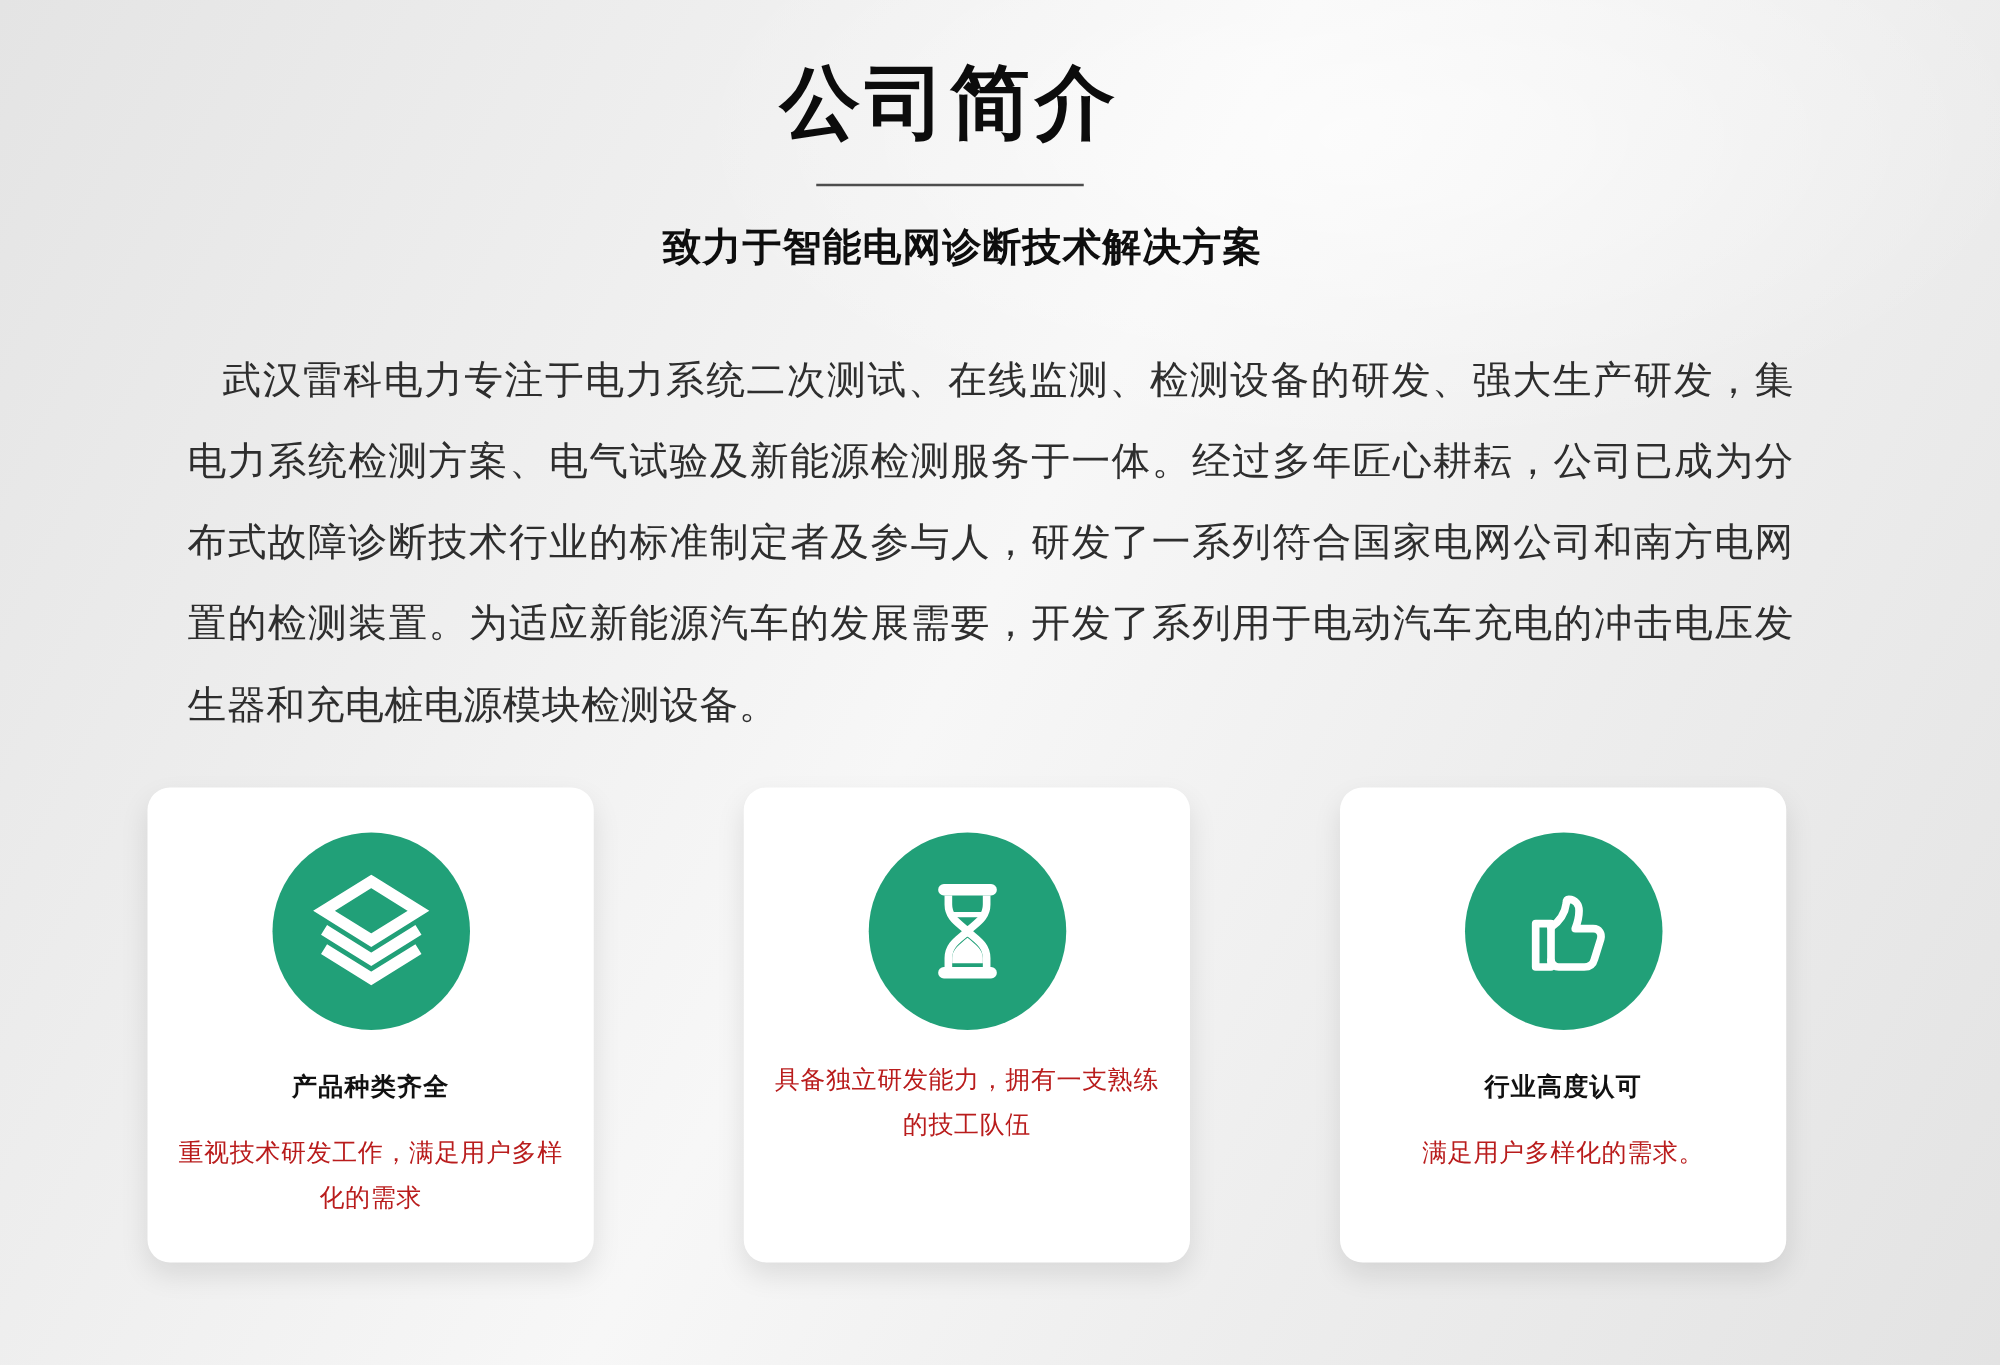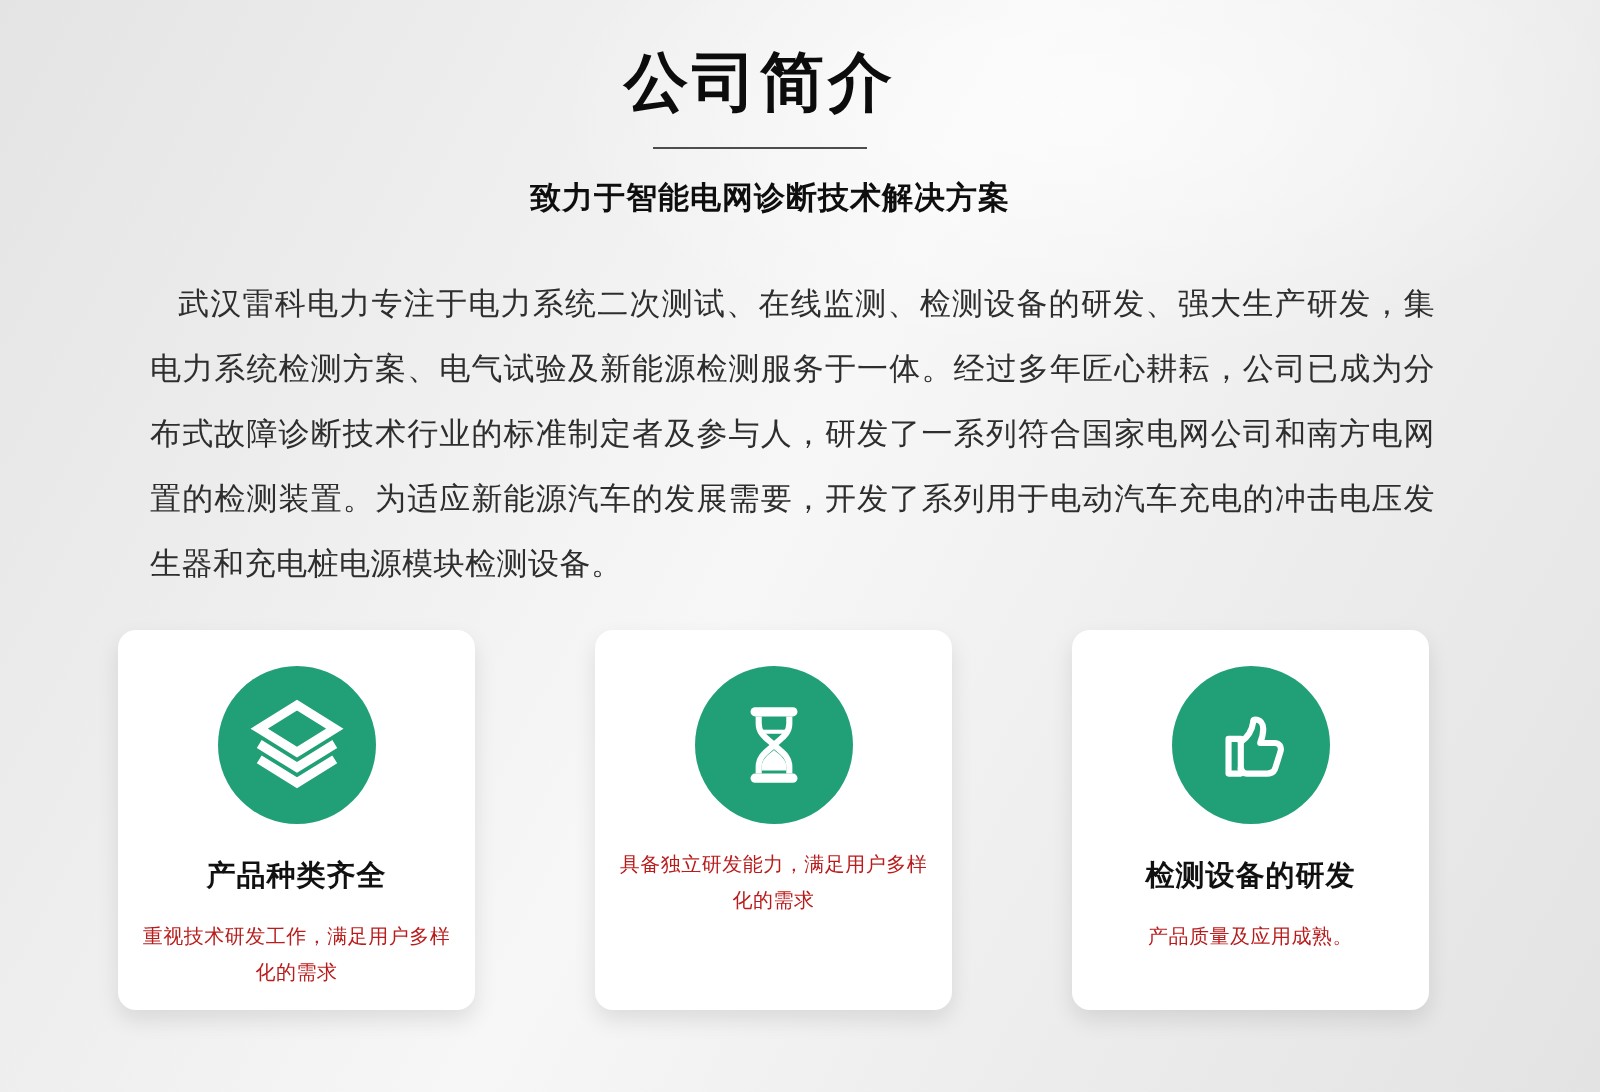--- a/index.html
+++ b/index.html
@@ -79,21 +79,21 @@
     align-items: center;
     justify-content: center;
   }
   .icon-circle svg {
     width: 98px;
     height: 98px;
     display: block;
   }
   .card-title {
     margin-top: 32px;
-    font-size: 29px;
+    font-size: 20px;
     font-weight: 700;
     color: #111111;
     letter-spacing: 1px;
   }
   .card-desc {
     margin: 22px auto 0 auto;
     width: 310px;
     font-size: 20px;
     line-height: 1.8;
     color: #b91c1c;
@@ -131,28 +131,28 @@
       <div class="icon-circle">
         <svg viewBox="0 0 96 96" xmlns="http://www.w3.org/2000/svg" aria-hidden="true">
           <rect x="25" y="11" width="46" height="9" rx="4.5" fill="#ffffff"></rect>
           <rect x="25" y="76" width="46" height="9" rx="4.5" fill="#ffffff"></rect>
           <path d="M33 20 v7 c0 11 9 15 15 21 c6 -6 15 -10 15 -21 v-7" fill="none" stroke="#ffffff" stroke-width="6"></path>
           <path d="M33 76 v-7 c0 -11 9 -15 15 -21 c6 6 15 10 15 21 v7" fill="none" stroke="#ffffff" stroke-width="6"></path>
           <path d="M37 35 h22" stroke="#ffffff" stroke-width="4"></path>
           <path d="M48 53 c6 5 12 9 12 16 v4 h-24 v-4 c0 -7 6 -11 12 -16 z" fill="#ffffff"></path>
         </svg>
       </div>
-      <div class="card-desc">具备独立研发能力，满足用户多样化的需求</div>
+      <div class="card-desc">具备独立研发能力，拥有一支熟练的技工队伍</div>
     </div>
 
     <div class="card">
       <div class="icon-circle">
         <svg viewBox="0 0 96 96" xmlns="http://www.w3.org/2000/svg" aria-hidden="true">
           <path d="M26 42 h12 v34 h-12 z" fill="none" stroke="#ffffff" stroke-width="6" stroke-linejoin="round"></path>
           <path d="M38 71 c1 3 3 5 6 5 h20 c4 0 7 -2 8 -6 l5 -16 c1 -4 -1 -8 -6 -8 h-14 c2 -5 3 -9 3 -14 c0 -5 -3 -9 -8 -9 c-2 0 -2 1 -2 3 c-1 8 -5 14 -12 19" fill="none" stroke="#ffffff" stroke-width="6" stroke-linejoin="round" stroke-linecap="round"></path>
         </svg>
       </div>
-      <div class="card-title">检测设备的研发</div>
-      <div class="card-desc">产品质量及应用成熟。</div>
+      <div class="card-title">行业高度认可</div>
+      <div class="card-desc">满足用户多样化的需求。</div>
     </div>
 
   </div>
 </div>
 
 </body></html>

